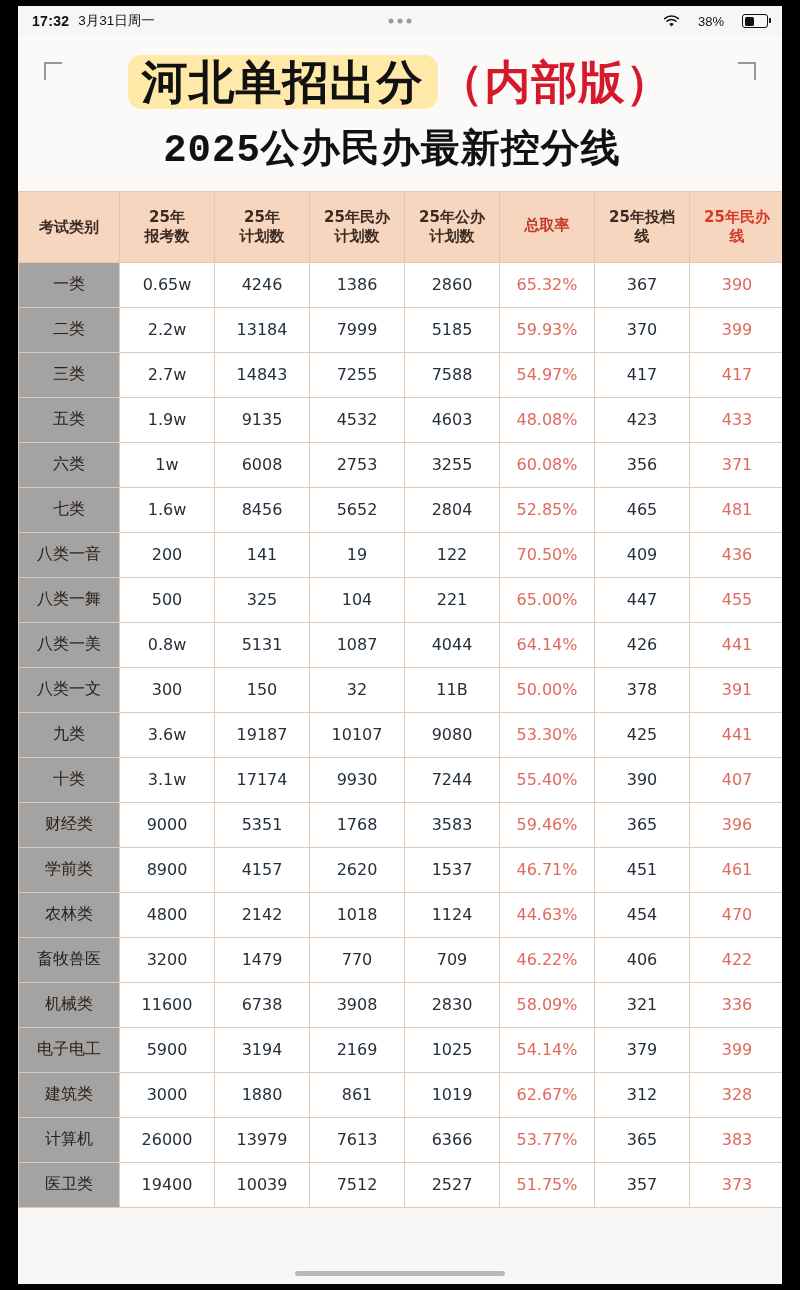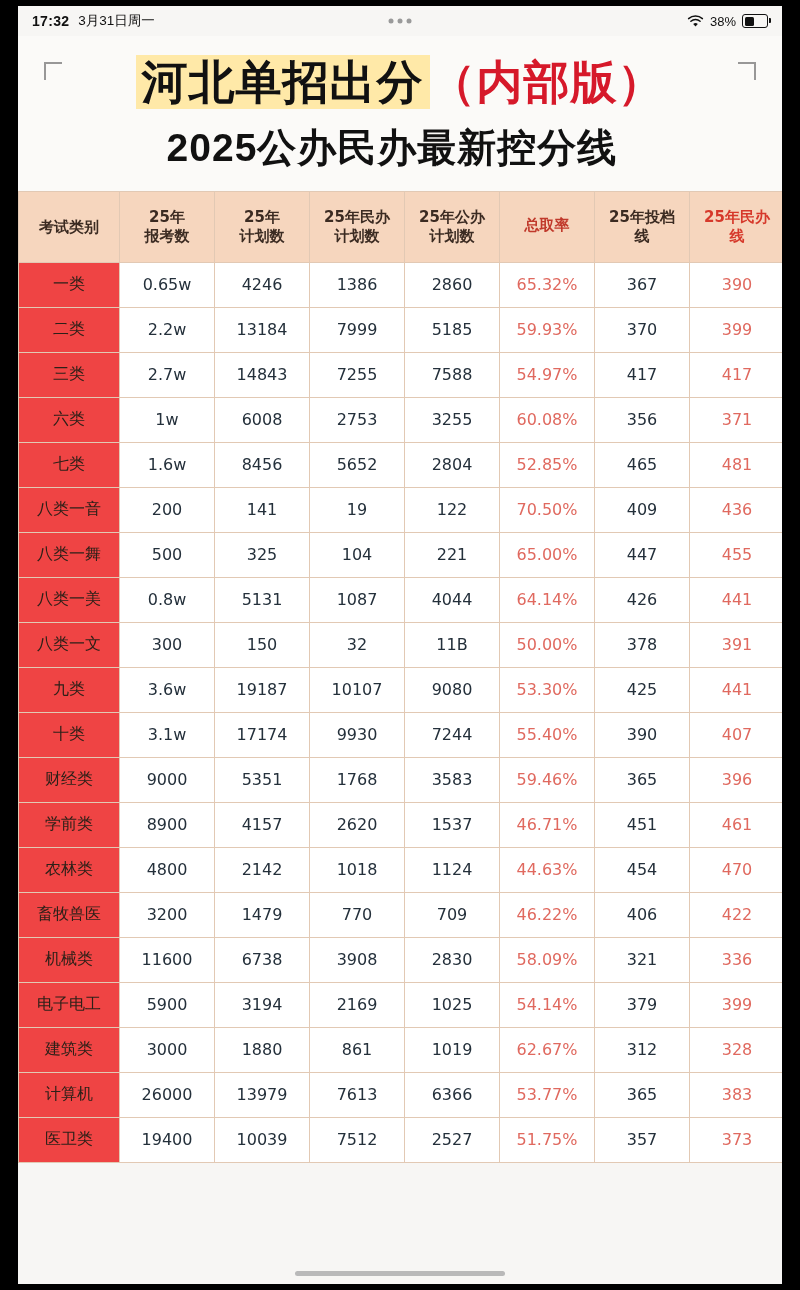--- a/index.html
+++ b/index.html
@@ -56,21 +56,21 @@
     gap: 4px;
   }
   .sb-dot {
     width: 5px; height: 5px; border-radius: 50%;
     background: #9a9a9a;
   }
   .sb-right {
     margin-left: auto;
     display: flex;
     align-items: center;
-    gap: 6px;
+    gap: 18px;
     font-size: 13px;
   }
   .wifi svg { display:block; }
   .batt {
     width: 24px; height: 12px;
     border: 1.3px solid #111;
     border-radius: 3px;
     position: relative;
     display: inline-block;
   }
@@ -113,26 +113,27 @@
     font-weight: 700;
     font-size: 46px;
     letter-spacing: 1px;
     color: #111;
     margin: 16px 0 0 0;
     line-height: 1.15;
     white-space: nowrap;
   }
   .title-line1 .hl {
     background: #ffe9a8;
-    padding: 0 6px;
+    padding: 0 14px;
+    border-radius: 14px;
   }
   .title-line1 .red { color: #d6192a; }
   .title-line2 {
     text-align: center;
-    font-family: Liberation Sans, sans-serif;
+    font-family: Liberation Mono, monospace;
     font-weight: 700;
     font-size: 39px;
     color: #111;
     margin: 12px 16px 16px 0;
     letter-spacing: 1px;
     white-space: nowrap;
   }
   table.score {
     border-collapse: collapse;
     margin: 0 auto;
@@ -156,21 +157,21 @@
   }
   table.score thead th.rate { color: #c0392b; font-family: Liberation Mono, monospace; }
   table.score thead th.redhead { color: #d6392b; }
   table.score tbody td {
     font-size: 16px;
     padding: 8px 2px;
     color: #24303b;
     height: 28px;
   }
   table.score tbody td.cat {
-    background: #ef4444;
+    background: #a3a3a3;
     color: #2d2018;
     font-weight: 500;
     font-size: 16px;
   }
   table.score tbody td.rate { color: #e0695f; }
   table.score tbody td.red { color: #e0695f; }
   .col0 { width: 96px; }
   .colnum { width: 90px; }
   .below {
     background: #f7f6f4;
@@ -289,20 +290,30 @@
                 <td class="cat">三类</td>
                 <td>2.7w</td>
                 <td>14843</td>
                 <td>7255</td>
                 <td>7588</td>
                 <td class="rate">54.97%</td>
                 <td>417</td>
                 <td class="red">417</td>
               </tr>
               <tr>
+                <td class="cat">五类</td>
+                <td>1.9w</td>
+                <td>9135</td>
+                <td>4532</td>
+                <td>4603</td>
+                <td class="rate">48.08%</td>
+                <td>423</td>
+                <td class="red">433</td>
+              </tr>
+              <tr>
                 <td class="cat">六类</td>
                 <td>1w</td>
                 <td>6008</td>
                 <td>2753</td>
                 <td>3255</td>
                 <td class="rate">60.08%</td>
                 <td>356</td>
                 <td class="red">371</td>
               </tr>
               <tr>

